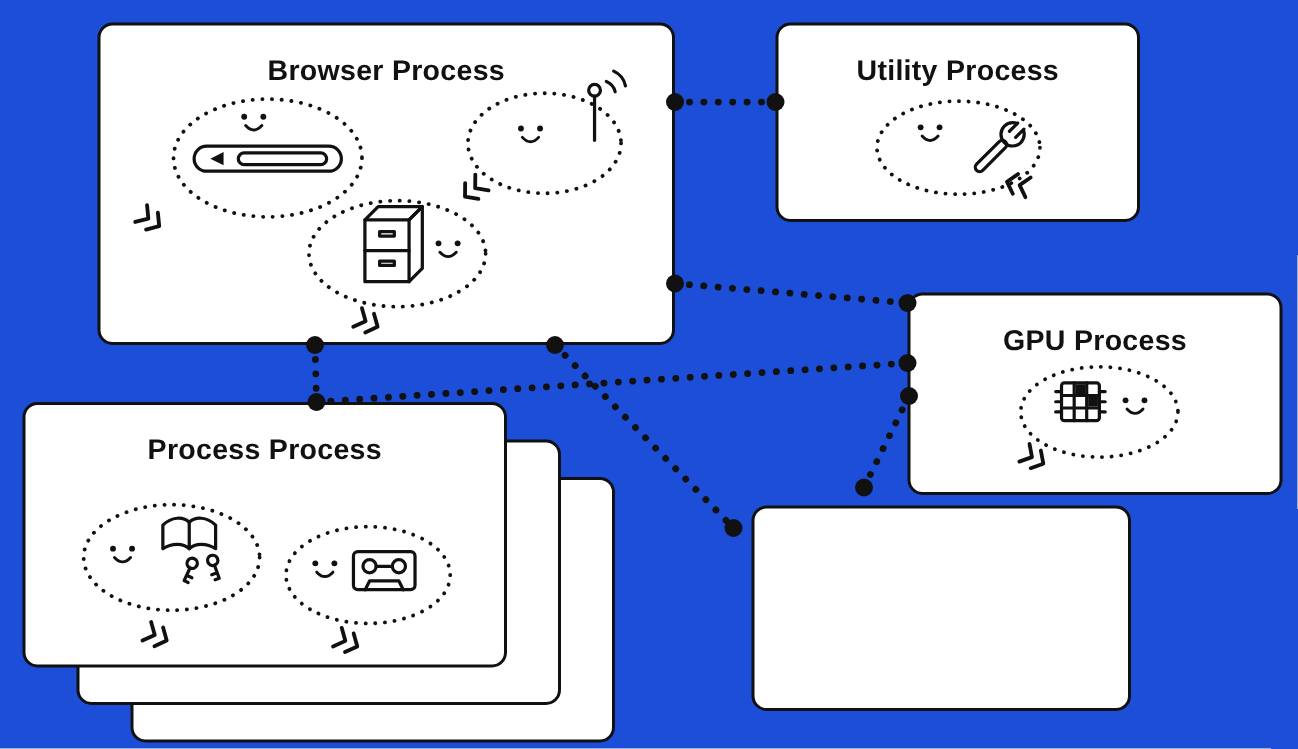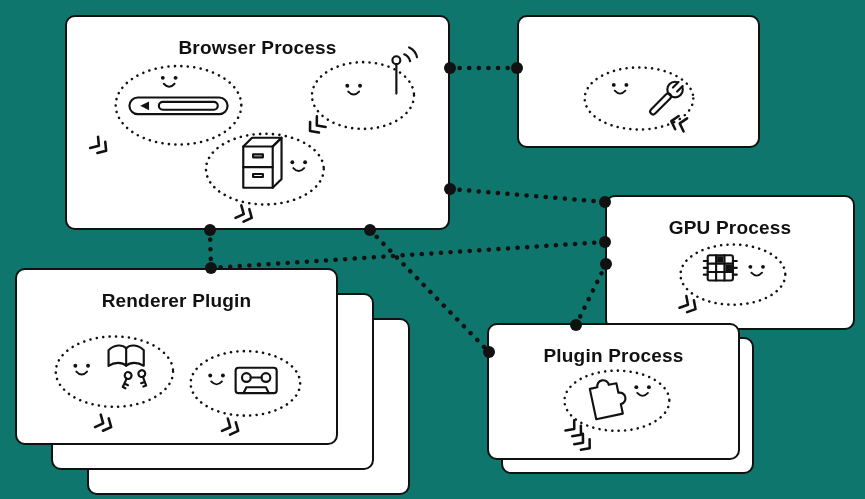--- a/index.html
+++ b/index.html
@@ -1,17 +1,17 @@
 <!DOCTYPE html>
 <html><head>
 <meta charset="utf-8">
 <style>
   html,body{margin:0;padding:0;background:#ffffff;}
   .canvas{
-    position:relative;width:865px;height:499px;background:#0f766e;overflow:hidden;
+    position:relative;width:865px;height:499px;background:#1d4ed8;overflow:hidden;
     font-family:"Liberation Sans", sans-serif;color:#111;
   }
   .box{
     position:absolute;background:#ffffff;border:2.5px solid #111;border-radius:10px;
     box-sizing:border-box;
   }
   .stack-layer{background:#ffffff;}
   .box-title{
     position:absolute;top:20px;left:0;right:0;text-align:center;
     font-size:19px;font-weight:700;letter-spacing:.2px;color:#111;
@@ -75,20 +75,21 @@
         <rect x="188" y="160" width="10" height="3"></rect>
       </g>
       <use href="#face" transform="translate(228,148)"></use>
       <use href="#chev" transform="translate(30,122) rotate(35)"></use>
       <use href="#chev" transform="translate(176,192) rotate(25)"></use>
       <use href="#chev" transform="translate(262,112) rotate(140)"></use>
     </svg>
   </div>
 
   <div class="box" style="left:517px;top:15px;width:243px;height:133px;">
+    <div class="box-title">Utility Process</div>
     <svg class="doodles" viewBox="0 0 243 133">
       <ellipse class="blob" cx="122" cy="84" rx="56" ry="32"></ellipse>
       <use href="#face" transform="translate(96,70)"></use>
       <g transform="translate(150,84) rotate(45)">
         <rect class="sketch" x="-3" y="-6" width="6" height="28" rx="3"></rect>
         <circle class="sketch" cx="0" cy="-13" r="8" fill="#ffffff"></circle>
         <rect x="-3.2" y="-23" width="6.4" height="10.5" fill="#ffffff" stroke="none"></rect>
         <path class="sketch" d="M-3,-21 L-3,-13 M3,-21 L3,-13"></path>
       </g>
       <use href="#chev" transform="translate(168,118) rotate(195)"></use>
@@ -105,21 +106,21 @@
         <rect class="ink" x="9.7" y="1" width="6.6" height="6.7"></rect>
         <rect class="ink" x="18.3" y="9.7" width="6.7" height="6.6"></rect>
         <path d="M-4,6 H0 M-4,13 H0 M-4,20 H0 M26,6 h4 M26,13 h4 M26,20 h4"></path>
       </g>
       <use href="#face" transform="translate(146,72)"></use>
       <use href="#chev" transform="translate(80,102) rotate(30)"></use>
     </svg>
   </div>
 
   <div class="box" style="left:15px;top:268px;width:323px;height:177px;">
-    <div class="box-title">Renderer Plugin</div>
+    <div class="box-title">Process Process</div>
     <svg class="doodles" viewBox="0 0 323 177">
       <ellipse class="blob" cx="98" cy="104" rx="60" ry="36"></ellipse>
       <use href="#face" transform="translate(58,98)"></use>
       <g class="sketch">
         <path d="M92,82 C98,76 106,76 110,80 C114,76 122,76 128,82 L128,98 C122,94 114,94 110,98 C106,94 98,94 92,98 Z"></path>
         <line x1="110" y1="80" x2="110" y2="98"></line>
         <g transform="translate(112,108) rotate(25)">
           <circle cx="0" cy="0" r="3.5"></circle>
           <path d="M0,3.5 V13 M0,9 h4 M0,13 h3"></path>
         </g>
@@ -135,32 +136,20 @@
         <rect x="222" y="100" width="42" height="26" rx="3"></rect>
         <circle cx="233" cy="110" r="4.5"></circle>
         <circle cx="253" cy="110" r="4.5"></circle>
         <path d="M237.5,110 h11"></path>
         <path d="M230,126 l3,-6 h20 l3,6"></path>
       </g>
       <use href="#chev" transform="translate(214,152) rotate(25)"></use>
     </svg>
   </div>
 
-  <div class="box" style="left:487px;top:323px;width:253px;height:137px;">
-    <div class="box-title">Plugin Process</div>
-    <svg class="doodles" viewBox="0 0 253 137">
-      <ellipse class="blob" cx="130" cy="78" rx="54" ry="31"></ellipse>
-      <use href="#face" transform="translate(150,64)"></use>
-      <g class="sketch" transform="translate(100,56) rotate(-12)">
-        <path d="M0,10 h8 a6,6 0 0 1 12,0 h8 v10 a6,6 0 0 1 0,12 v10 h-28 z"></path>
-      </g>
-      <use href="#chev" transform="translate(86,98) rotate(40)"></use>
-      <use href="#chev" transform="translate(95,112) rotate(40)"></use>
-    </svg>
-  </div>
 
   <svg class="overlay" viewBox="0 0 865 499">
     <g class="conn">
       <line x1="450" y1="68" x2="517" y2="68"></line>
       <line x1="450" y1="189" x2="605" y2="202"></line>
       <line x1="210" y1="230" x2="211" y2="268"></line>
       <line x1="211" y1="268" x2="605" y2="242"></line>
       <line x1="370" y1="230" x2="489" y2="352"></line>
       <line x1="576" y1="325" x2="606" y2="264"></line>
     </g>

